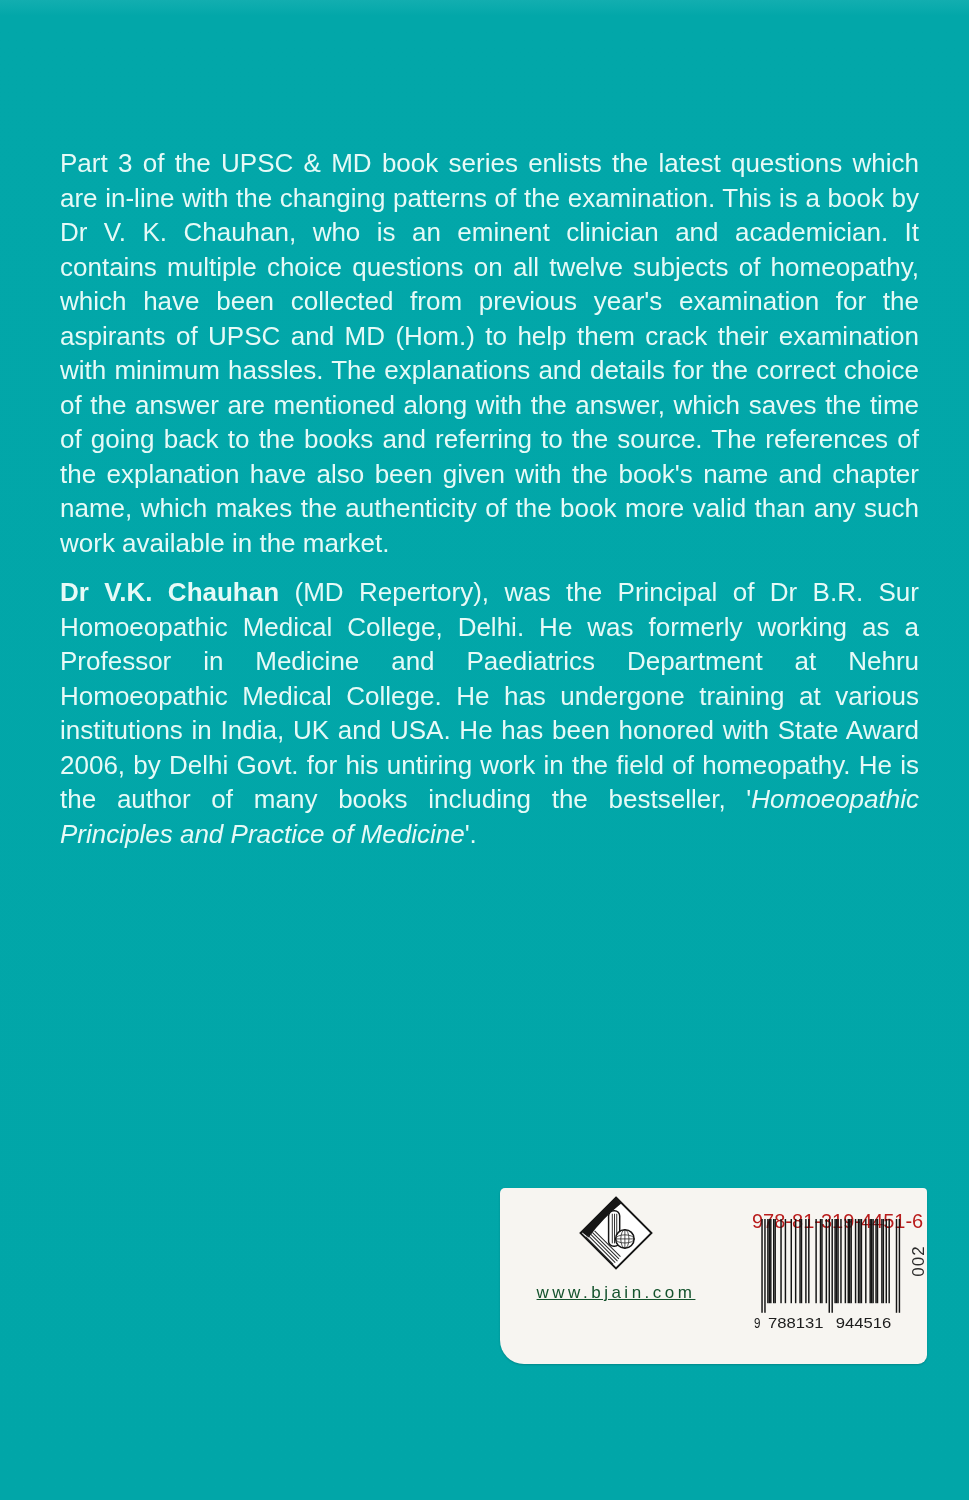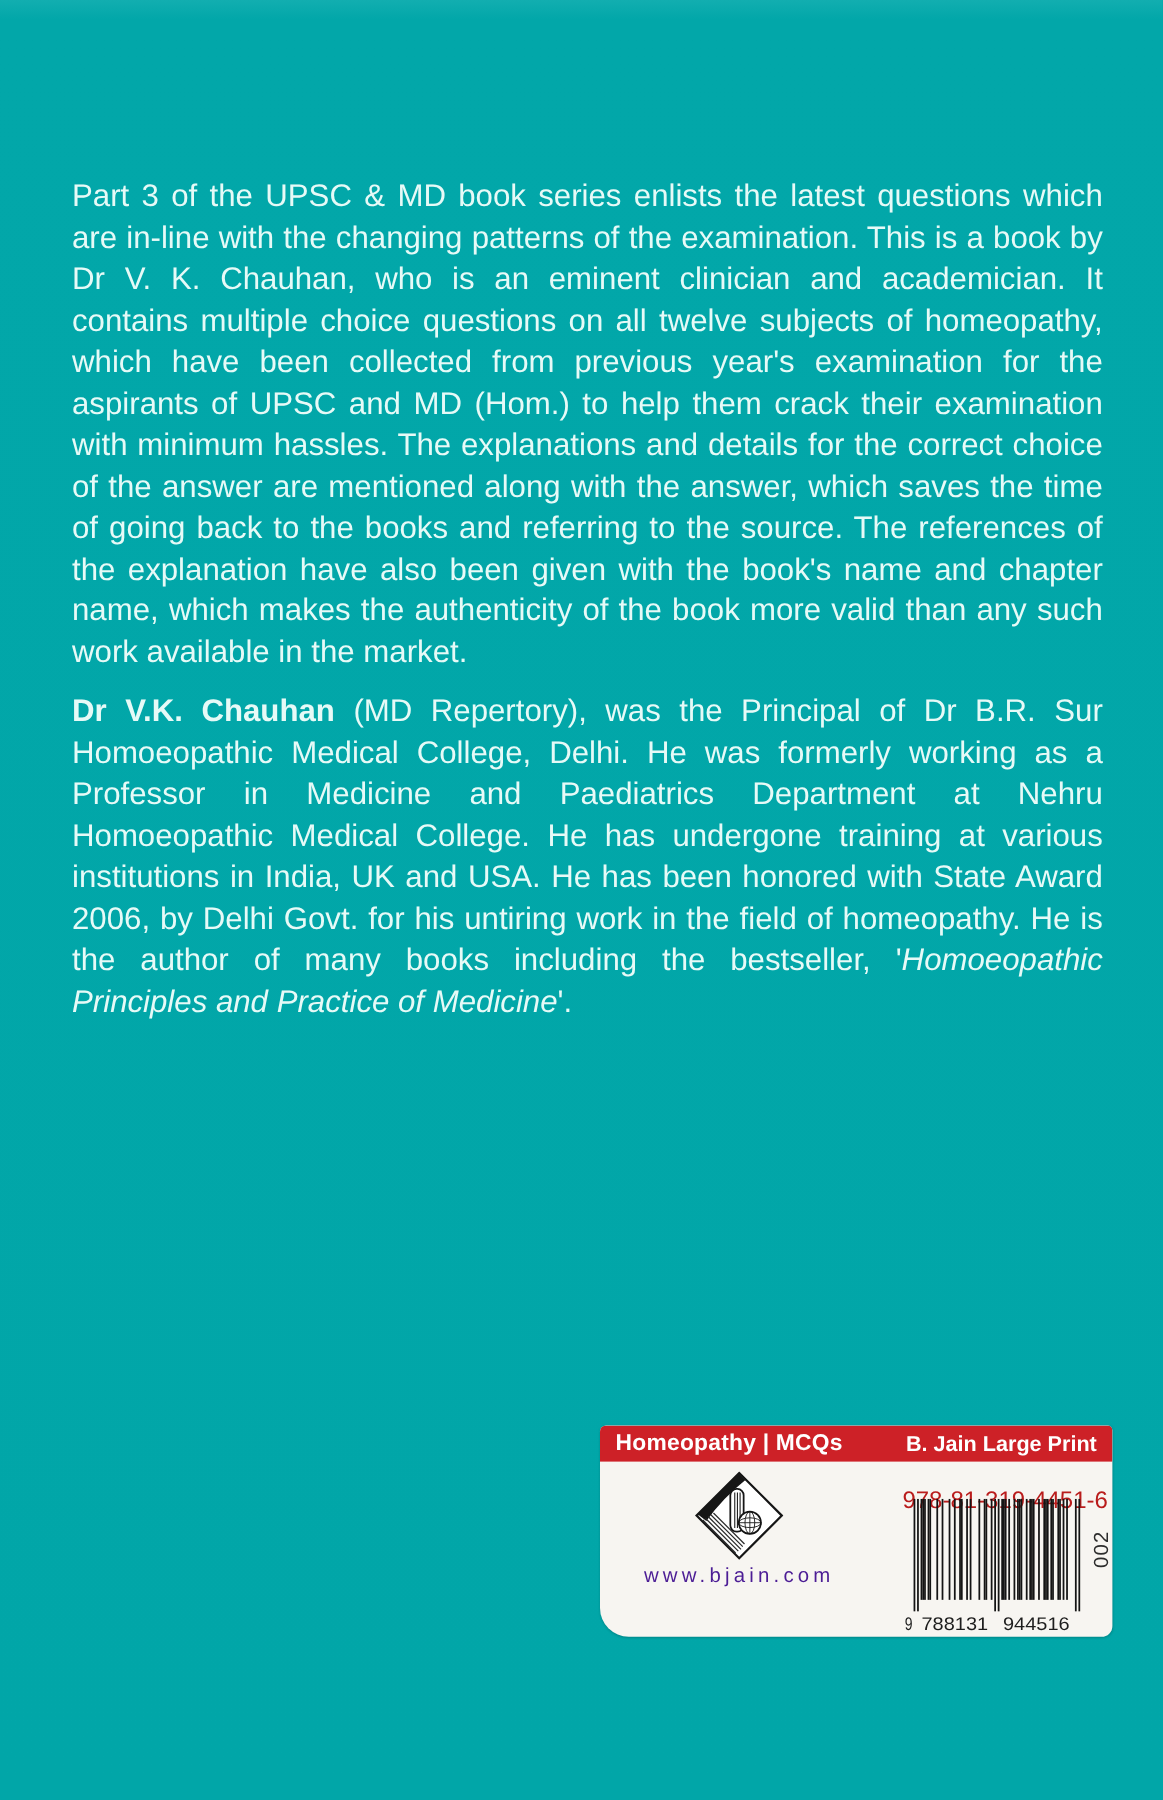--- a/index.html
+++ b/index.html
@@ -52,24 +52,25 @@
 
   .logo-block {
     position: absolute; left: 0; top: 4px;
     width: 232px; height: 140px;
     display: flex; flex-direction: column;
     align-items: center; justify-content: flex-start;
     padding-top: 4px;
   }
   .logo-svg { width: 74px; height: 74px; }
   .website {
-    margin-top: 3px;
+    margin-top: 13px;
     font-size: 17px;
     letter-spacing: 3.5px;
-    color: #4c1d95;
+    color: #14532d;
+    text-decoration: underline;
   }
 
   .isbn-text {
     position: absolute; left: 252px; top: 22px;
     width: 158px;
     text-align: center;
     font-size: 20px;
     color: #b91c1c;
     white-space: nowrap;
   }
@@ -96,24 +97,20 @@
 <body>
 
 <div class="cover">
 
   <div class="text-block">
     <p>Part 3 of the UPSC &amp; MD book series enlists the latest questions which are in-line with the changing patterns of the examination. This is a book by Dr V. K. Chauhan, who is an eminent clinician and academician. It contains multiple choice questions on all twelve subjects of homeopathy, which have been collected from previous year's examination for the aspirants of UPSC and MD (Hom.) to help them crack their examination with minimum hassles. The explanations and details for the correct choice of the answer are mentioned along with the answer, which saves the time of going back to the books and referring to the source. The references of the explanation have also been given with the book's name and chapter name, which makes the authenticity of the book more valid than any such work available in the market.</p>
     <p><span class="bold-name">Dr V.K. Chauhan</span><span> (MD Repertory), was the Principal of Dr B.R. Sur Homoeopathic Medical College, Delhi. He was formerly working as a Professor in Medicine and Paediatrics Department at Nehru Homoeopathic Medical College. He has undergone training at various institutions in India, UK and USA. He has been honored with State Award 2006, by Delhi Govt. for his untiring work in the field of homeopathy. He is the author of many books including the bestseller, '</span><span class="italic-title">Homoeopathic Principles and Practice of Medicine</span><span>'.</span></p>
   </div>
 
   <div class="sticker">
-    <div class="band">
-      <span class="band-left">Homeopathy | MCQs</span>
-      <span class="band-right">B. Jain Large Print</span>
-    </div>
 
     <div class="sticker-body">
 
       <div class="logo-block">
         <svg class="logo-svg" viewBox="0 0 100 100" aria-hidden="true">
           <polygon points="50,2 98,50 50,98 2,50" fill="#ffffff" stroke="#161616" stroke-width="2.5"></polygon>
           <path d="M50 3 L4 49 L13 56 Q32 30 57 10 Z" fill="#161616"></path>
           <g stroke="#2a2a2a" stroke-width="1.4">
             <line x1="9" y1="55" x2="46" y2="92"></line>
             <line x1="12" y1="53" x2="49" y2="90"></line>

